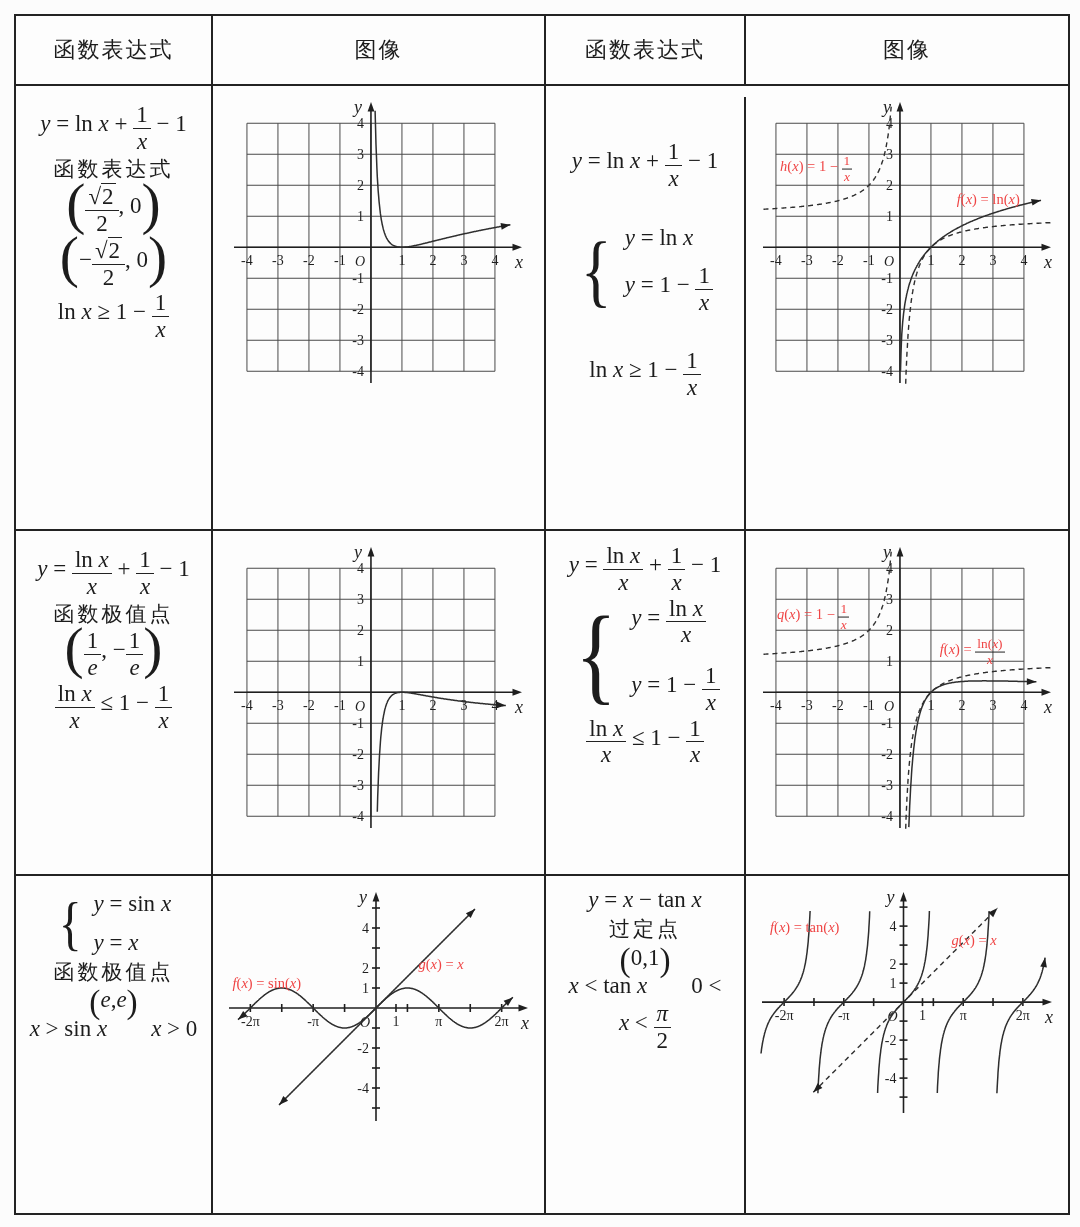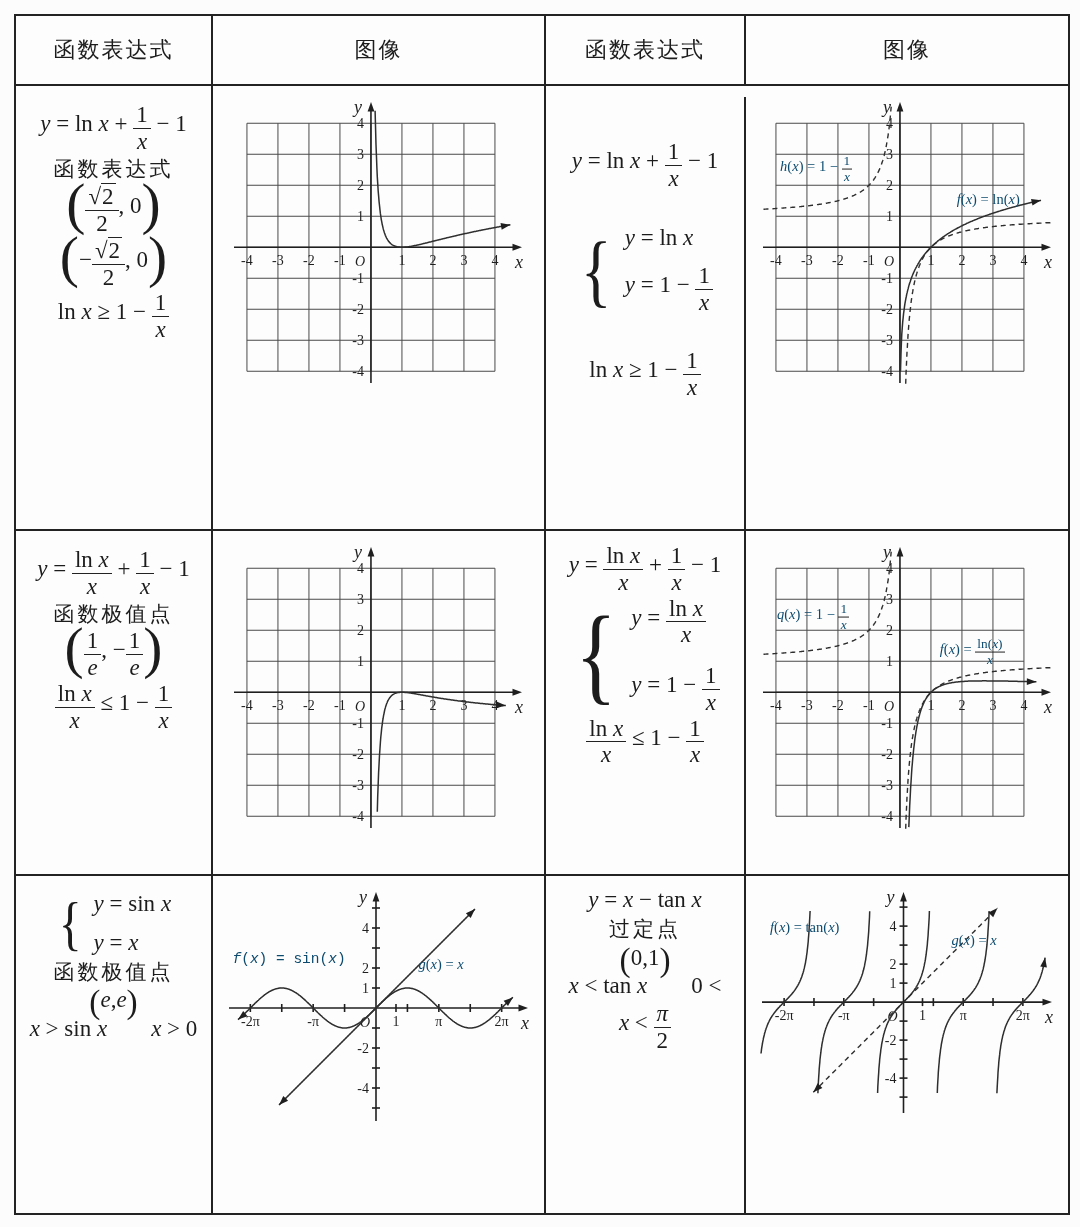--- a/index.html
+++ b/index.html
@@ -39,21 +39,21 @@
   .chart{position:relative;margin:8px auto 0;}
   .chart svg{overflow:visible;display:block;}
   .gl{stroke:#4a4a4a;stroke-width:1;}
   .axis{stroke:#1f1f1f;stroke-width:1.6;}
   .ah{fill:#1f1f1f;}
   .curve{stroke:#2e2e2e;stroke-width:1.5;fill:none;}
   .dash{stroke-dasharray:5 4;stroke-width:1.4;}
   .tk{font:14px "Liberation Serif",serif;fill:#1f1f1f;}
   .it{font-style:italic;}
   .axlab{font:italic 18px "Liberation Serif",serif;fill:#1f1f1f;}
-  .clabel{position:absolute;font-size:14.5px;white-space:nowrap;transform:translateY(-50%);color:#0c4a6e;}
+  .clabel{position:absolute;font-size:14.5px;white-space:nowrap;transform:translateY(-50%);color:#ef4444;}
   .clabel .fr{font-size:0.92em;vertical-align:-0.75em;}
   .clabel .fr .n{border-bottom:1.2px solid #222;padding:0 2px;}
 </style>
 </head>
 <body>
 
 <div class="tbl">
   <div class="hc c1">函数表达式</div>
   <div class="hc c2">图像</div>
   <div class="hc c3">函数表达式</div>
@@ -351,21 +351,21 @@
           <text class="tk it" text-anchor="middle" x="137" y="137">O</text>
           <text class="axlab" text-anchor="end" x="301" y="139">x</text>
           <text class="axlab" x="131" y="13">y</text>
           <path class="curve" d="M10.0 129.6L10.3 129.3L10.6 129.1L10.9 128.9L11.1 128.6L11.4 128.4L11.7 128.1L12.0 127.9L12.3 127.6L12.6 127.4L12.9 127.1L13.1 126.9L13.4 126.6L13.7 126.4L14.0 126.1L14.3 125.8L14.6 125.6L14.9 125.3L15.1 125.0L15.4 124.8L15.7 124.5L16.0 124.2L16.3 124.0L16.6 123.7L16.9 123.4L17.1 123.1L17.4 122.9L17.7 122.6L18.0 122.3L18.3 122.0L18.6 121.7L18.9 121.5L19.1 121.2L19.4 120.9L19.7 120.6L20.0 120.3L20.3 120.1L20.6 119.8L20.9 119.5L21.1 119.2L21.4 118.9L21.7 118.6L22.0 118.3L22.3 118.1L22.6 117.8L22.9 117.5L23.1 117.2L23.4 116.9L23.7 116.6L24.0 116.3L24.3 116.1L24.6 115.8L24.8 115.5L25.1 115.2L25.4 114.9L25.7 114.6L26.0 114.4L26.3 114.1L26.6 113.8L26.8 113.5L27.1 113.2L27.4 113.0L27.7 112.7L28.0 112.4L28.3 112.1L28.6 111.9L28.8 111.6L29.1 111.3L29.4 111.1L29.7 110.8L30.0 110.5L30.3 110.3L30.6 110.0L30.8 109.7L31.1 109.5L31.4 109.2L31.7 109.0L32.0 108.7L32.3 108.5L32.6 108.2L32.8 108.0L33.1 107.7L33.4 107.5L33.7 107.2L34.0 107.0L34.3 106.8L34.6 106.5L34.8 106.3L35.1 106.1L35.4 105.8L35.7 105.6L36.0 105.4L36.3 105.2L36.6 104.9L36.8 104.7L37.1 104.5L37.4 104.3L37.7 104.1L38.0 103.9L38.3 103.7L38.6 103.5L38.8 103.3L39.1 103.1L39.4 102.9L39.7 102.7L40.0 102.6L40.3 102.4L40.6 102.2L40.8 102.0L41.1 101.9L41.4 101.7L41.7 101.5L42.0 101.4L42.3 101.2L42.6 101.1L42.8 100.9L43.1 100.8L43.4 100.6L43.7 100.5L44.0 100.3L44.3 100.2L44.6 100.1L44.8 100.0L45.1 99.8L45.4 99.7L45.7 99.6L46.0 99.5L46.3 99.4L46.6 99.3L46.8 99.2L47.1 99.1L47.4 99.0L47.7 98.9L48.0 98.8L48.3 98.7L48.6 98.7L48.8 98.6L49.1 98.5L49.4 98.5L49.7 98.4L50.0 98.4L50.3 98.3L50.6 98.3L50.8 98.2L51.1 98.2L51.4 98.1L51.7 98.1L52.0 98.1L52.3 98.1L52.5 98.0L52.8 98.0L53.1 98.0L53.4 98.0L53.7 98.0L54.0 98.0L54.3 98.0L54.5 98.0L54.8 98.0L55.1 98.0L55.4 98.1L55.7 98.1L56.0 98.1L56.3 98.2L56.5 98.2L56.8 98.2L57.1 98.3L57.4 98.3L57.7 98.4L58.0 98.4L58.3 98.5L58.5 98.6L58.8 98.6L59.1 98.7L59.4 98.8L59.7 98.9L60.0 99.0L60.3 99.0L60.5 99.1L60.8 99.2L61.1 99.3L61.4 99.4L61.7 99.6L62.0 99.7L62.3 99.8L62.5 99.9L62.8 100.0L63.1 100.2L63.4 100.3L63.7 100.4L64.0 100.6L64.3 100.7L64.5 100.8L64.8 101.0L65.1 101.1L65.4 101.3L65.7 101.5L66.0 101.6L66.3 101.8L66.5 102.0L66.8 102.1L67.1 102.3L67.4 102.5L67.7 102.7L68.0 102.8L68.3 103.0L68.5 103.2L68.8 103.4L69.1 103.6L69.4 103.8L69.7 104.0L70.0 104.2L70.3 104.4L70.5 104.6L70.8 104.9L71.1 105.1L71.4 105.3L71.7 105.5L72.0 105.7L72.3 106.0L72.5 106.2L72.8 106.4L73.1 106.7L73.4 106.9L73.7 107.1L74.0 107.4L74.3 107.6L74.5 107.9L74.8 108.1L75.1 108.4L75.4 108.6L75.7 108.9L76.0 109.1L76.3 109.4L76.5 109.6L76.8 109.9L77.1 110.2L77.4 110.4L77.7 110.7L78.0 111.0L78.3 111.2L78.5 111.5L78.8 111.8L79.1 112.0L79.4 112.3L79.7 112.6L80.0 112.9L80.2 113.1L80.5 113.4L80.8 113.7L81.1 114.0L81.4 114.2L81.7 114.5L82.0 114.8L82.2 115.1L82.5 115.4L82.8 115.7L83.1 115.9L83.4 116.2L83.7 116.5L84.0 116.8L84.2 117.1L84.5 117.4L84.8 117.7L85.1 117.9L85.4 118.2L85.7 118.5L86.0 118.8L86.2 119.1L86.5 119.4L86.8 119.6L87.1 119.9L87.4 120.2L87.7 120.5L88.0 120.8L88.2 121.1L88.5 121.3L88.8 121.6L89.1 121.9L89.4 122.2L89.7 122.5L90.0 122.7L90.2 123.0L90.5 123.3L90.8 123.6L91.1 123.8L91.4 124.1L91.7 124.4L92.0 124.7L92.2 124.9L92.5 125.2L92.8 125.5L93.1 125.7L93.4 126.0L93.7 126.2L94.0 126.5L94.2 126.8L94.5 127.0L94.8 127.3L95.1 127.5L95.4 127.8L95.7 128.0L96.0 128.3L96.2 128.5L96.5 128.8L96.8 129.0L97.1 129.2L97.4 129.5L97.7 129.7L98.0 129.9L98.2 130.2L98.5 130.4L98.8 130.6L99.1 130.8L99.4 131.0L99.7 131.3L100.0 131.5L100.2 131.7L100.5 131.9L100.8 132.1L101.1 132.3L101.4 132.5L101.7 132.7L102.0 132.9L102.2 133.1L102.5 133.3L102.8 133.4L103.1 133.6L103.4 133.8L103.7 134.0L104.0 134.1L104.2 134.3L104.5 134.5L104.8 134.6L105.1 134.8L105.4 134.9L105.7 135.1L106.0 135.2L106.2 135.4L106.5 135.5L106.8 135.7L107.1 135.8L107.4 135.9L107.7 136.0L107.9 136.2L108.2 136.3L108.5 136.4L108.8 136.5L109.1 136.6L109.4 136.7L109.7 136.8L109.9 136.9L110.2 137.0L110.5 137.1L110.8 137.2L111.1 137.3L111.4 137.3L111.7 137.4L111.9 137.5L112.2 137.5L112.5 137.6L112.8 137.6L113.1 137.7L113.4 137.7L113.7 137.8L113.9 137.8L114.2 137.9L114.5 137.9L114.8 137.9L115.1 137.9L115.4 138.0L115.7 138.0L115.9 138.0L116.2 138.0L116.5 138.0L116.8 138.0L117.1 138.0L117.4 138.0L117.7 138.0L117.9 138.0L118.2 137.9L118.5 137.9L118.8 137.9L119.1 137.8L119.4 137.8L119.7 137.8L119.9 137.7L120.2 137.7L120.5 137.6L120.8 137.6L121.1 137.5L121.4 137.4L121.7 137.4L121.9 137.3L122.2 137.2L122.5 137.1L122.8 137.0L123.1 137.0L123.4 136.9L123.7 136.8L123.9 136.7L124.2 136.6L124.5 136.4L124.8 136.3L125.1 136.2L125.4 136.1L125.7 136.0L125.9 135.9L126.2 135.7L126.5 135.6L126.8 135.4L127.1 135.3L127.4 135.2L127.7 135.0L127.9 134.9L128.2 134.7L128.5 134.5L128.8 134.4L129.1 134.2L129.4 134.1L129.7 133.9L129.9 133.7L130.2 133.5L130.5 133.3L130.8 133.2L131.1 133.0L131.4 132.8L131.7 132.6L131.9 132.4L132.2 132.2L132.5 132.0L132.8 131.8L133.1 131.6L133.4 131.4L133.7 131.2L133.9 130.9L134.2 130.7L134.5 130.5L134.8 130.3L135.1 130.0L135.4 129.8L135.6 129.6L135.9 129.3L136.2 129.1L136.5 128.9L136.8 128.6L137.1 128.4L137.4 128.1L137.6 127.9L137.9 127.6L138.2 127.4L138.5 127.1L138.8 126.9L139.1 126.6L139.4 126.4L139.6 126.1L139.9 125.9L140.2 125.6L140.5 125.3L140.8 125.1L141.1 124.8L141.4 124.5L141.6 124.2L141.9 124.0L142.2 123.7L142.5 123.4L142.8 123.2L143.1 122.9L143.4 122.6L143.6 122.3L143.9 122.0L144.2 121.8L144.5 121.5L144.8 121.2L145.1 120.9L145.4 120.6L145.6 120.4L145.9 120.1L146.2 119.8L146.5 119.5L146.8 119.2L147.1 118.9L147.4 118.6L147.6 118.4L147.9 118.1L148.2 117.8L148.5 117.5L148.8 117.2L149.1 116.9L149.4 116.6L149.6 116.4L149.9 116.1L150.2 115.8L150.5 115.5L150.8 115.2L151.1 114.9L151.4 114.7L151.6 114.4L151.9 114.1L152.2 113.8L152.5 113.5L152.8 113.3L153.1 113.0L153.4 112.7L153.6 112.4L153.9 112.2L154.2 111.9L154.5 111.6L154.8 111.3L155.1 111.1L155.4 110.8L155.6 110.5L155.9 110.3L156.2 110.0L156.5 109.8L156.8 109.5L157.1 109.2L157.4 109.0L157.6 108.7L157.9 108.5L158.2 108.2L158.5 108.0L158.8 107.7L159.1 107.5L159.4 107.2L159.6 107.0L159.9 106.8L160.2 106.5L160.5 106.3L160.8 106.1L161.1 105.8L161.3 105.6L161.6 105.4L161.9 105.2L162.2 105.0L162.5 104.7L162.8 104.5L163.1 104.3L163.3 104.1L163.6 103.9L163.9 103.7L164.2 103.5L164.5 103.3L164.8 103.1L165.1 102.9L165.3 102.7L165.6 102.6L165.9 102.4L166.2 102.2L166.5 102.0L166.8 101.9L167.1 101.7L167.3 101.5L167.6 101.4L167.9 101.2L168.2 101.1L168.5 100.9L168.8 100.8L169.1 100.6L169.3 100.5L169.6 100.3L169.9 100.2L170.2 100.1L170.5 100.0L170.8 99.8L171.1 99.7L171.3 99.6L171.6 99.5L171.9 99.4L172.2 99.3L172.5 99.2L172.8 99.1L173.1 99.0L173.3 98.9L173.6 98.8L173.9 98.8L174.2 98.7L174.5 98.6L174.8 98.5L175.1 98.5L175.3 98.4L175.6 98.4L175.9 98.3L176.2 98.3L176.5 98.2L176.8 98.2L177.1 98.1L177.3 98.1L177.6 98.1L177.9 98.1L178.2 98.0L178.5 98.0L178.8 98.0L179.1 98.0L179.3 98.0L179.6 98.0L179.9 98.0L180.2 98.0L180.5 98.0L180.8 98.0L181.1 98.1L181.3 98.1L181.6 98.1L181.9 98.2L182.2 98.2L182.5 98.2L182.8 98.3L183.1 98.3L183.3 98.4L183.6 98.4L183.9 98.5L184.2 98.6L184.5 98.6L184.8 98.7L185.1 98.8L185.3 98.9L185.6 99.0L185.9 99.0L186.2 99.1L186.5 99.2L186.8 99.3L187.1 99.4L187.3 99.5L187.6 99.7L187.9 99.8L188.2 99.9L188.5 100.0L188.8 100.1L189.0 100.3L189.3 100.4L189.6 100.5L189.9 100.7L190.2 100.8L190.5 101.0L190.8 101.1L191.0 101.3L191.3 101.4L191.6 101.6L191.9 101.8L192.2 101.9L192.5 102.1L192.8 102.3L193.0 102.5L193.3 102.7L193.6 102.8L193.9 103.0L194.2 103.2L194.5 103.4L194.8 103.6L195.0 103.8L195.3 104.0L195.6 104.2L195.9 104.4L196.2 104.6L196.5 104.8L196.8 105.1L197.0 105.3L197.3 105.5L197.6 105.7L197.9 106.0L198.2 106.2L198.5 106.4L198.8 106.6L199.0 106.9L199.3 107.1L199.6 107.4L199.9 107.6L200.2 107.9L200.5 108.1L200.8 108.3L201.0 108.6L201.3 108.9L201.6 109.1L201.9 109.4L202.2 109.6L202.5 109.9L202.8 110.1L203.0 110.4L203.3 110.7L203.6 110.9L203.9 111.2L204.2 111.5L204.5 111.7L204.8 112.0L205.0 112.3L205.3 112.6L205.6 112.8L205.9 113.1L206.2 113.4L206.5 113.7L206.8 114.0L207.0 114.2L207.3 114.5L207.6 114.8L207.9 115.1L208.2 115.4L208.5 115.6L208.8 115.9L209.0 116.2L209.3 116.5L209.6 116.8L209.9 117.1L210.2 117.3L210.5 117.6L210.8 117.9L211.0 118.2L211.3 118.5L211.6 118.8L211.9 119.1L212.2 119.3L212.5 119.6L212.8 119.9L213.0 120.2L213.3 120.5L213.6 120.8L213.9 121.1L214.2 121.3L214.5 121.6L214.8 121.9L215.0 122.2L215.3 122.5L215.6 122.7L215.9 123.0L216.2 123.3L216.5 123.6L216.7 123.8L217.0 124.1L217.3 124.4L217.6 124.6L217.9 124.9L218.2 125.2L218.5 125.4L218.7 125.7L219.0 126.0L219.3 126.2L219.6 126.5L219.9 126.8L220.2 127.0L220.5 127.3L220.7 127.5L221.0 127.8L221.3 128.0L221.6 128.3L221.9 128.5L222.2 128.7L222.5 129.0L222.7 129.2L223.0 129.5L223.3 129.7L223.6 129.9L223.9 130.1L224.2 130.4L224.5 130.6L224.7 130.8L225.0 131.0L225.3 131.3L225.6 131.5L225.9 131.7L226.2 131.9L226.5 132.1L226.7 132.3L227.0 132.5L227.3 132.7L227.6 132.9L227.9 133.1L228.2 133.2L228.5 133.4L228.7 133.6L229.0 133.8L229.3 134.0L229.6 134.1L229.9 134.3L230.2 134.5L230.5 134.6L230.7 134.8L231.0 134.9L231.3 135.1L231.6 135.2L231.9 135.4L232.2 135.5L232.5 135.7L232.7 135.8L233.0 135.9L233.3 136.0L233.6 136.2L233.9 136.3L234.2 136.4L234.5 136.5L234.7 136.6L235.0 136.7L235.3 136.8L235.6 136.9L235.9 137.0L236.2 137.1L236.5 137.2L236.7 137.2L237.0 137.3L237.3 137.4L237.6 137.5L237.9 137.5L238.2 137.6L238.5 137.6L238.7 137.7L239.0 137.7L239.3 137.8L239.6 137.8L239.9 137.9L240.2 137.9L240.5 137.9L240.7 137.9L241.0 138.0L241.3 138.0L241.6 138.0L241.9 138.0L242.2 138.0L242.5 138.0L242.7 138.0L243.0 138.0L243.3 138.0L243.6 138.0L243.9 137.9L244.2 137.9L244.4 137.9L244.7 137.8L245.0 137.8L245.3 137.8L245.6 137.7L245.9 137.7L246.2 137.6L246.4 137.6L246.7 137.5L247.0 137.4L247.3 137.4L247.6 137.3L247.9 137.2L248.2 137.1L248.4 137.0L248.7 137.0L249.0 136.9L249.3 136.8L249.6 136.7L249.9 136.6L250.2 136.5L250.4 136.3L250.7 136.2L251.0 136.1L251.3 136.0L251.6 135.9L251.9 135.7L252.2 135.6L252.4 135.5L252.7 135.3L253.0 135.2L253.3 135.0L253.6 134.9L253.9 134.7L254.2 134.6L254.4 134.4L254.7 134.2L255.0 134.1L255.3 133.9L255.6 133.7L255.9 133.5L256.2 133.4L256.4 133.2L256.7 133.0L257.0 132.8L257.3 132.6L257.6 132.4L257.9 132.2L258.2 132.0L258.4 131.8L258.7 131.6L259.0 131.4L259.3 131.2L259.6 130.9L259.9 130.7L260.2 130.5L260.4 130.3L260.7 130.1L261.0 129.8L261.3 129.6L261.6 129.4L261.9 129.1L262.2 128.9L262.4 128.6L262.7 128.4L263.0 128.2L263.3 127.9L263.6 127.7L263.9 127.4L264.2 127.2L264.4 126.9L264.7 126.6L265.0 126.4L265.3 126.1L265.6 125.9L265.9 125.6L266.2 125.3L266.4 125.1L266.7 124.8L267.0 124.5L267.3 124.3L267.6 124.0L267.9 123.7L268.2 123.4L268.4 123.2L268.7 122.9L269.0 122.6L269.3 122.3L269.6 122.1L269.9 121.8L270.2 121.5L270.4 121.2L270.7 120.9L271.0 120.6L271.3 120.4L271.6 120.1L271.9 119.8L272.1 119.5L272.4 119.2L272.7 118.9L273.0 118.7L273.3 118.4L273.6 118.1L273.9 117.8L274.1 117.5L274.4 117.2L274.7 116.9L275.0 116.7L275.3 116.4L275.6 116.1L275.9 115.8L276.1 115.5L276.4 115.2L276.7 115.0L277.0 114.7L277.3 114.4L277.6 114.1L277.9 113.8L278.1 113.6L278.4 113.3L278.7 113.0L279.0 112.7L279.3 112.4L279.6 112.2L279.9 111.9L280.1 111.6L280.4 111.4L280.7 111.1L281.0 110.8L281.3 110.6L281.6 110.3L281.9 110.0L282.1 109.8L282.4 109.5L282.7 109.3L283.0 109.0L283.3 108.7L283.6 108.5L283.9 108.2L284.1 108.0L284.4 107.7L284.7 107.5L285.0 107.3"></path>
           <polygon class="ah" points="285.0,107.3 280.0,116.0 275.6,110.8"></polygon>
           <polygon class="ah" points="10.0,129.6 15.2,120.9 19.5,126.2"></polygon>
           <path class="curve" d="M51.0 215.0L51.3 214.7L51.6 214.4L51.9 214.1L52.1 213.9L52.4 213.6L52.7 213.3L53.0 213.0L53.3 212.7L53.6 212.4L53.9 212.1L54.1 211.9L54.4 211.6L54.7 211.3L55.0 211.0L55.3 210.7L55.6 210.4L55.9 210.1L56.1 209.9L56.4 209.6L56.7 209.3L57.0 209.0L57.3 208.7L57.6 208.4L57.9 208.1L58.1 207.9L58.4 207.6L58.7 207.3L59.0 207.0L59.3 206.7L59.6 206.4L59.9 206.1L60.1 205.9L60.4 205.6L60.7 205.3L61.0 205.0L61.3 204.7L61.6 204.4L61.9 204.1L62.1 203.9L62.4 203.6L62.7 203.3L63.0 203.0L63.3 202.7L63.6 202.4L63.9 202.1L64.1 201.9L64.4 201.6L64.7 201.3L65.0 201.0L65.3 200.7L65.6 200.4L65.9 200.1L66.1 199.9L66.4 199.6L66.7 199.3L67.0 199.0L67.3 198.7L67.6 198.4L67.9 198.1L68.1 197.9L68.4 197.6L68.7 197.3L69.0 197.0L69.3 196.7L69.6 196.4L69.9 196.1L70.1 195.9L70.4 195.6L70.7 195.3L71.0 195.0L71.3 194.7L71.6 194.4L71.9 194.1L72.1 193.9L72.4 193.6L72.7 193.3L73.0 193.0L73.3 192.7L73.6 192.4L73.9 192.1L74.1 191.9L74.4 191.6L74.7 191.3L75.0 191.0L75.3 190.7L75.6 190.4L75.9 190.1L76.1 189.9L76.4 189.6L76.7 189.3L77.0 189.0L77.3 188.7L77.6 188.4L77.9 188.1L78.1 187.9L78.4 187.6L78.7 187.3L79.0 187.0L79.3 186.7L79.6 186.4L79.9 186.1L80.1 185.9L80.4 185.6L80.7 185.3L81.0 185.0L81.3 184.7L81.6 184.4L81.9 184.1L82.1 183.9L82.4 183.6L82.7 183.3L83.0 183.0L83.3 182.7L83.6 182.4L83.9 182.1L84.1 181.9L84.4 181.6L84.7 181.3L85.0 181.0L85.3 180.7L85.6 180.4L85.9 180.1L86.1 179.9L86.4 179.6L86.7 179.3L87.0 179.0L87.3 178.7L87.6 178.4L87.9 178.1L88.1 177.9L88.4 177.6L88.7 177.3L89.0 177.0L89.3 176.7L89.6 176.4L89.9 176.1L90.1 175.9L90.4 175.6L90.7 175.3L91.0 175.0L91.3 174.7L91.6 174.4L91.9 174.1L92.1 173.9L92.4 173.6L92.7 173.3L93.0 173.0L93.3 172.7L93.6 172.4L93.9 172.1L94.1 171.9L94.4 171.6L94.7 171.3L95.0 171.0L95.3 170.7L95.6 170.4L95.9 170.1L96.1 169.9L96.4 169.6L96.7 169.3L97.0 169.0L97.3 168.7L97.6 168.4L97.9 168.1L98.1 167.9L98.4 167.6L98.7 167.3L99.0 167.0L99.3 166.7L99.6 166.4L99.9 166.1L100.1 165.9L100.4 165.6L100.7 165.3L101.0 165.0L101.3 164.7L101.6 164.4L101.9 164.1L102.1 163.9L102.4 163.6L102.7 163.3L103.0 163.0L103.3 162.7L103.6 162.4L103.9 162.1L104.1 161.9L104.4 161.6L104.7 161.3L105.0 161.0L105.3 160.7L105.6 160.4L105.9 160.1L106.1 159.9L106.4 159.6L106.7 159.3L107.0 159.0L107.3 158.7L107.6 158.4L107.9 158.1L108.1 157.9L108.4 157.6L108.7 157.3L109.0 157.0L109.3 156.7L109.6 156.4L109.9 156.1L110.1 155.9L110.4 155.6L110.7 155.3L111.0 155.0L111.3 154.7L111.6 154.4L111.9 154.1L112.1 153.9L112.4 153.6L112.7 153.3L113.0 153.0L113.3 152.7L113.6 152.4L113.9 152.1L114.1 151.9L114.4 151.6L114.7 151.3L115.0 151.0L115.3 150.7L115.6 150.4L115.9 150.1L116.1 149.9L116.4 149.6L116.7 149.3L117.0 149.0L117.3 148.7L117.6 148.4L117.9 148.1L118.1 147.9L118.4 147.6L118.7 147.3L119.0 147.0L119.3 146.7L119.6 146.4L119.9 146.1L120.1 145.9L120.4 145.6L120.7 145.3L121.0 145.0L121.3 144.7L121.6 144.4L121.9 144.1L122.1 143.9L122.4 143.6L122.7 143.3L123.0 143.0L123.3 142.7L123.6 142.4L123.9 142.1L124.1 141.9L124.4 141.6L124.7 141.3L125.0 141.0L125.3 140.7L125.6 140.4L125.9 140.1L126.1 139.9L126.4 139.6L126.7 139.3L127.0 139.0L127.3 138.7L127.6 138.4L127.9 138.1L128.1 137.9L128.4 137.6L128.7 137.3L129.0 137.0L129.3 136.7L129.6 136.4L129.9 136.1L130.1 135.9L130.4 135.6L130.7 135.3L131.0 135.0L131.3 134.7L131.6 134.4L131.9 134.1L132.1 133.9L132.4 133.6L132.7 133.3L133.0 133.0L133.3 132.7L133.6 132.4L133.9 132.1L134.1 131.9L134.4 131.6L134.7 131.3L135.0 131.0L135.3 130.7L135.6 130.4L135.9 130.1L136.1 129.9L136.4 129.6L136.7 129.3L137.0 129.0L137.3 128.7L137.6 128.4L137.9 128.1L138.1 127.9L138.4 127.6L138.7 127.3L139.0 127.0L139.3 126.7L139.6 126.4L139.9 126.1L140.1 125.9L140.4 125.6L140.7 125.3L141.0 125.0L141.3 124.7L141.6 124.4L141.9 124.1L142.1 123.9L142.4 123.6L142.7 123.3L143.0 123.0L143.3 122.7L143.6 122.4L143.9 122.1L144.1 121.9L144.4 121.6L144.7 121.3L145.0 121.0L145.3 120.7L145.6 120.4L145.9 120.1L146.1 119.9L146.4 119.6L146.7 119.3L147.0 119.0L147.3 118.7L147.6 118.4L147.9 118.1L148.1 117.9L148.4 117.6L148.7 117.3L149.0 117.0L149.3 116.7L149.6 116.4L149.9 116.1L150.1 115.9L150.4 115.6L150.7 115.3L151.0 115.0L151.3 114.7L151.6 114.4L151.9 114.1L152.1 113.9L152.4 113.6L152.7 113.3L153.0 113.0L153.3 112.7L153.6 112.4L153.9 112.1L154.1 111.9L154.4 111.6L154.7 111.3L155.0 111.0L155.3 110.7L155.6 110.4L155.9 110.1L156.1 109.9L156.4 109.6L156.7 109.3L157.0 109.0L157.3 108.7L157.6 108.4L157.9 108.1L158.1 107.9L158.4 107.6L158.7 107.3L159.0 107.0L159.3 106.7L159.6 106.4L159.9 106.1L160.1 105.9L160.4 105.6L160.7 105.3L161.0 105.0L161.3 104.7L161.6 104.4L161.9 104.1L162.1 103.9L162.4 103.6L162.7 103.3L163.0 103.0L163.3 102.7L163.6 102.4L163.9 102.1L164.1 101.9L164.4 101.6L164.7 101.3L165.0 101.0L165.3 100.7L165.6 100.4L165.9 100.1L166.1 99.9L166.4 99.6L166.7 99.3L167.0 99.0L167.3 98.7L167.6 98.4L167.9 98.1L168.1 97.9L168.4 97.6L168.7 97.3L169.0 97.0L169.3 96.7L169.6 96.4L169.9 96.1L170.1 95.9L170.4 95.6L170.7 95.3L171.0 95.0L171.3 94.7L171.6 94.4L171.9 94.1L172.1 93.9L172.4 93.6L172.7 93.3L173.0 93.0L173.3 92.7L173.6 92.4L173.9 92.1L174.1 91.9L174.4 91.6L174.7 91.3L175.0 91.0L175.3 90.7L175.6 90.4L175.9 90.1L176.1 89.9L176.4 89.6L176.7 89.3L177.0 89.0L177.3 88.7L177.6 88.4L177.9 88.1L178.1 87.9L178.4 87.6L178.7 87.3L179.0 87.0L179.3 86.7L179.6 86.4L179.9 86.1L180.1 85.9L180.4 85.6L180.7 85.3L181.0 85.0L181.3 84.7L181.6 84.4L181.9 84.1L182.1 83.9L182.4 83.6L182.7 83.3L183.0 83.0L183.3 82.7L183.6 82.4L183.9 82.1L184.1 81.9L184.4 81.6L184.7 81.3L185.0 81.0L185.3 80.7L185.6 80.4L185.9 80.1L186.1 79.9L186.4 79.6L186.7 79.3L187.0 79.0L187.3 78.7L187.6 78.4L187.9 78.1L188.1 77.9L188.4 77.6L188.7 77.3L189.0 77.0L189.3 76.7L189.6 76.4L189.9 76.1L190.1 75.9L190.4 75.6L190.7 75.3L191.0 75.0L191.3 74.7L191.6 74.4L191.9 74.1L192.1 73.9L192.4 73.6L192.7 73.3L193.0 73.0L193.3 72.7L193.6 72.4L193.9 72.1L194.1 71.9L194.4 71.6L194.7 71.3L195.0 71.0L195.3 70.7L195.6 70.4L195.9 70.1L196.1 69.9L196.4 69.6L196.7 69.3L197.0 69.0L197.3 68.7L197.6 68.4L197.9 68.1L198.1 67.9L198.4 67.6L198.7 67.3L199.0 67.0L199.3 66.7L199.6 66.4L199.9 66.1L200.1 65.9L200.4 65.6L200.7 65.3L201.0 65.0L201.3 64.7L201.6 64.4L201.9 64.1L202.1 63.9L202.4 63.6L202.7 63.3L203.0 63.0L203.3 62.7L203.6 62.4L203.9 62.1L204.1 61.9L204.4 61.6L204.7 61.3L205.0 61.0L205.3 60.7L205.6 60.4L205.9 60.1L206.1 59.9L206.4 59.6L206.7 59.3L207.0 59.0L207.3 58.7L207.6 58.4L207.9 58.1L208.1 57.9L208.4 57.6L208.7 57.3L209.0 57.0L209.3 56.7L209.6 56.4L209.9 56.1L210.1 55.9L210.4 55.6L210.7 55.3L211.0 55.0L211.3 54.7L211.6 54.4L211.9 54.1L212.1 53.9L212.4 53.6L212.7 53.3L213.0 53.0L213.3 52.7L213.6 52.4L213.9 52.1L214.1 51.9L214.4 51.6L214.7 51.3L215.0 51.0L215.3 50.7L215.6 50.4L215.9 50.1L216.1 49.9L216.4 49.6L216.7 49.3L217.0 49.0L217.3 48.7L217.6 48.4L217.9 48.1L218.1 47.9L218.4 47.6L218.7 47.3L219.0 47.0L219.3 46.7L219.6 46.4L219.9 46.1L220.1 45.9L220.4 45.6L220.7 45.3L221.0 45.0L221.3 44.7L221.6 44.4L221.9 44.1L222.1 43.9L222.4 43.6L222.7 43.3L223.0 43.0L223.3 42.7L223.6 42.4L223.9 42.1L224.1 41.9L224.4 41.6L224.7 41.3L225.0 41.0L225.3 40.7L225.6 40.4L225.9 40.1L226.1 39.9L226.4 39.6L226.7 39.3L227.0 39.0L227.3 38.7L227.6 38.4L227.9 38.1L228.1 37.9L228.4 37.6L228.7 37.3L229.0 37.0L229.3 36.7L229.6 36.4L229.9 36.1L230.1 35.9L230.4 35.6L230.7 35.3L231.0 35.0L231.3 34.7L231.6 34.4L231.9 34.1L232.1 33.9L232.4 33.6L232.7 33.3L233.0 33.0L233.3 32.7L233.6 32.4L233.9 32.1L234.1 31.9L234.4 31.6L234.7 31.3L235.0 31.0L235.3 30.7L235.6 30.4L235.9 30.1L236.1 29.9L236.4 29.6L236.7 29.3L237.0 29.0L237.3 28.7L237.6 28.4L237.9 28.1L238.1 27.9L238.4 27.6L238.7 27.3L239.0 27.0L239.3 26.7L239.6 26.4L239.9 26.1L240.1 25.9L240.4 25.6L240.7 25.3L241.0 25.0L241.3 24.7L241.6 24.4L241.9 24.1L242.1 23.9L242.4 23.6L242.7 23.3L243.0 23.0L243.3 22.7L243.6 22.4L243.9 22.1L244.1 21.9L244.4 21.6L244.7 21.3L245.0 21.0L245.3 20.7L245.6 20.4L245.9 20.1L246.1 19.9L246.4 19.6L246.7 19.3L247.0 19.0"></path>
           <polygon class="ah" points="247.0,19.0 242.7,28.1 237.9,23.3"></polygon>
           <polygon class="ah" points="51.0,215.0 55.3,205.9 60.1,210.7"></polygon>
         </svg>
-        <div class="clabel" style="left: 5px; top: 69px; font-family: Liberation Mono, monospace;"><i>f</i>(<i>x</i>) = sin(<i>x</i>)</div>
+        <div class="clabel" style="left: 5px; top: 93px;"><i>f</i>(<i>x</i>) = sin(<i>x</i>)</div>
         <div class="clabel" style="left: 191px; top: 74px;"><i>g</i>(<i>x</i>) = <i>x</i></div>
       </div>
   </div>
   <div class="cell p-r3c3 c3 rlast">
     <div class="fx"><i>y</i> = <i>x</i> − tan <i>x</i></div>
     <div class="fx"><span class="cn">过定点</span></div>
     <div class="fx"><span class="bp2">(</span>0,1<span class="bp2">)</span></div>
     <div class="fx"><i>x</i> &lt; tan <i>x</i><span class="gap40"></span>0 &lt; <i>x</i> &lt; <span class="fr"><span class="n"><i>π</i></span><span class="d">2</span></span></div>
   </div>
   <div class="cell gcell c4 rlast">

